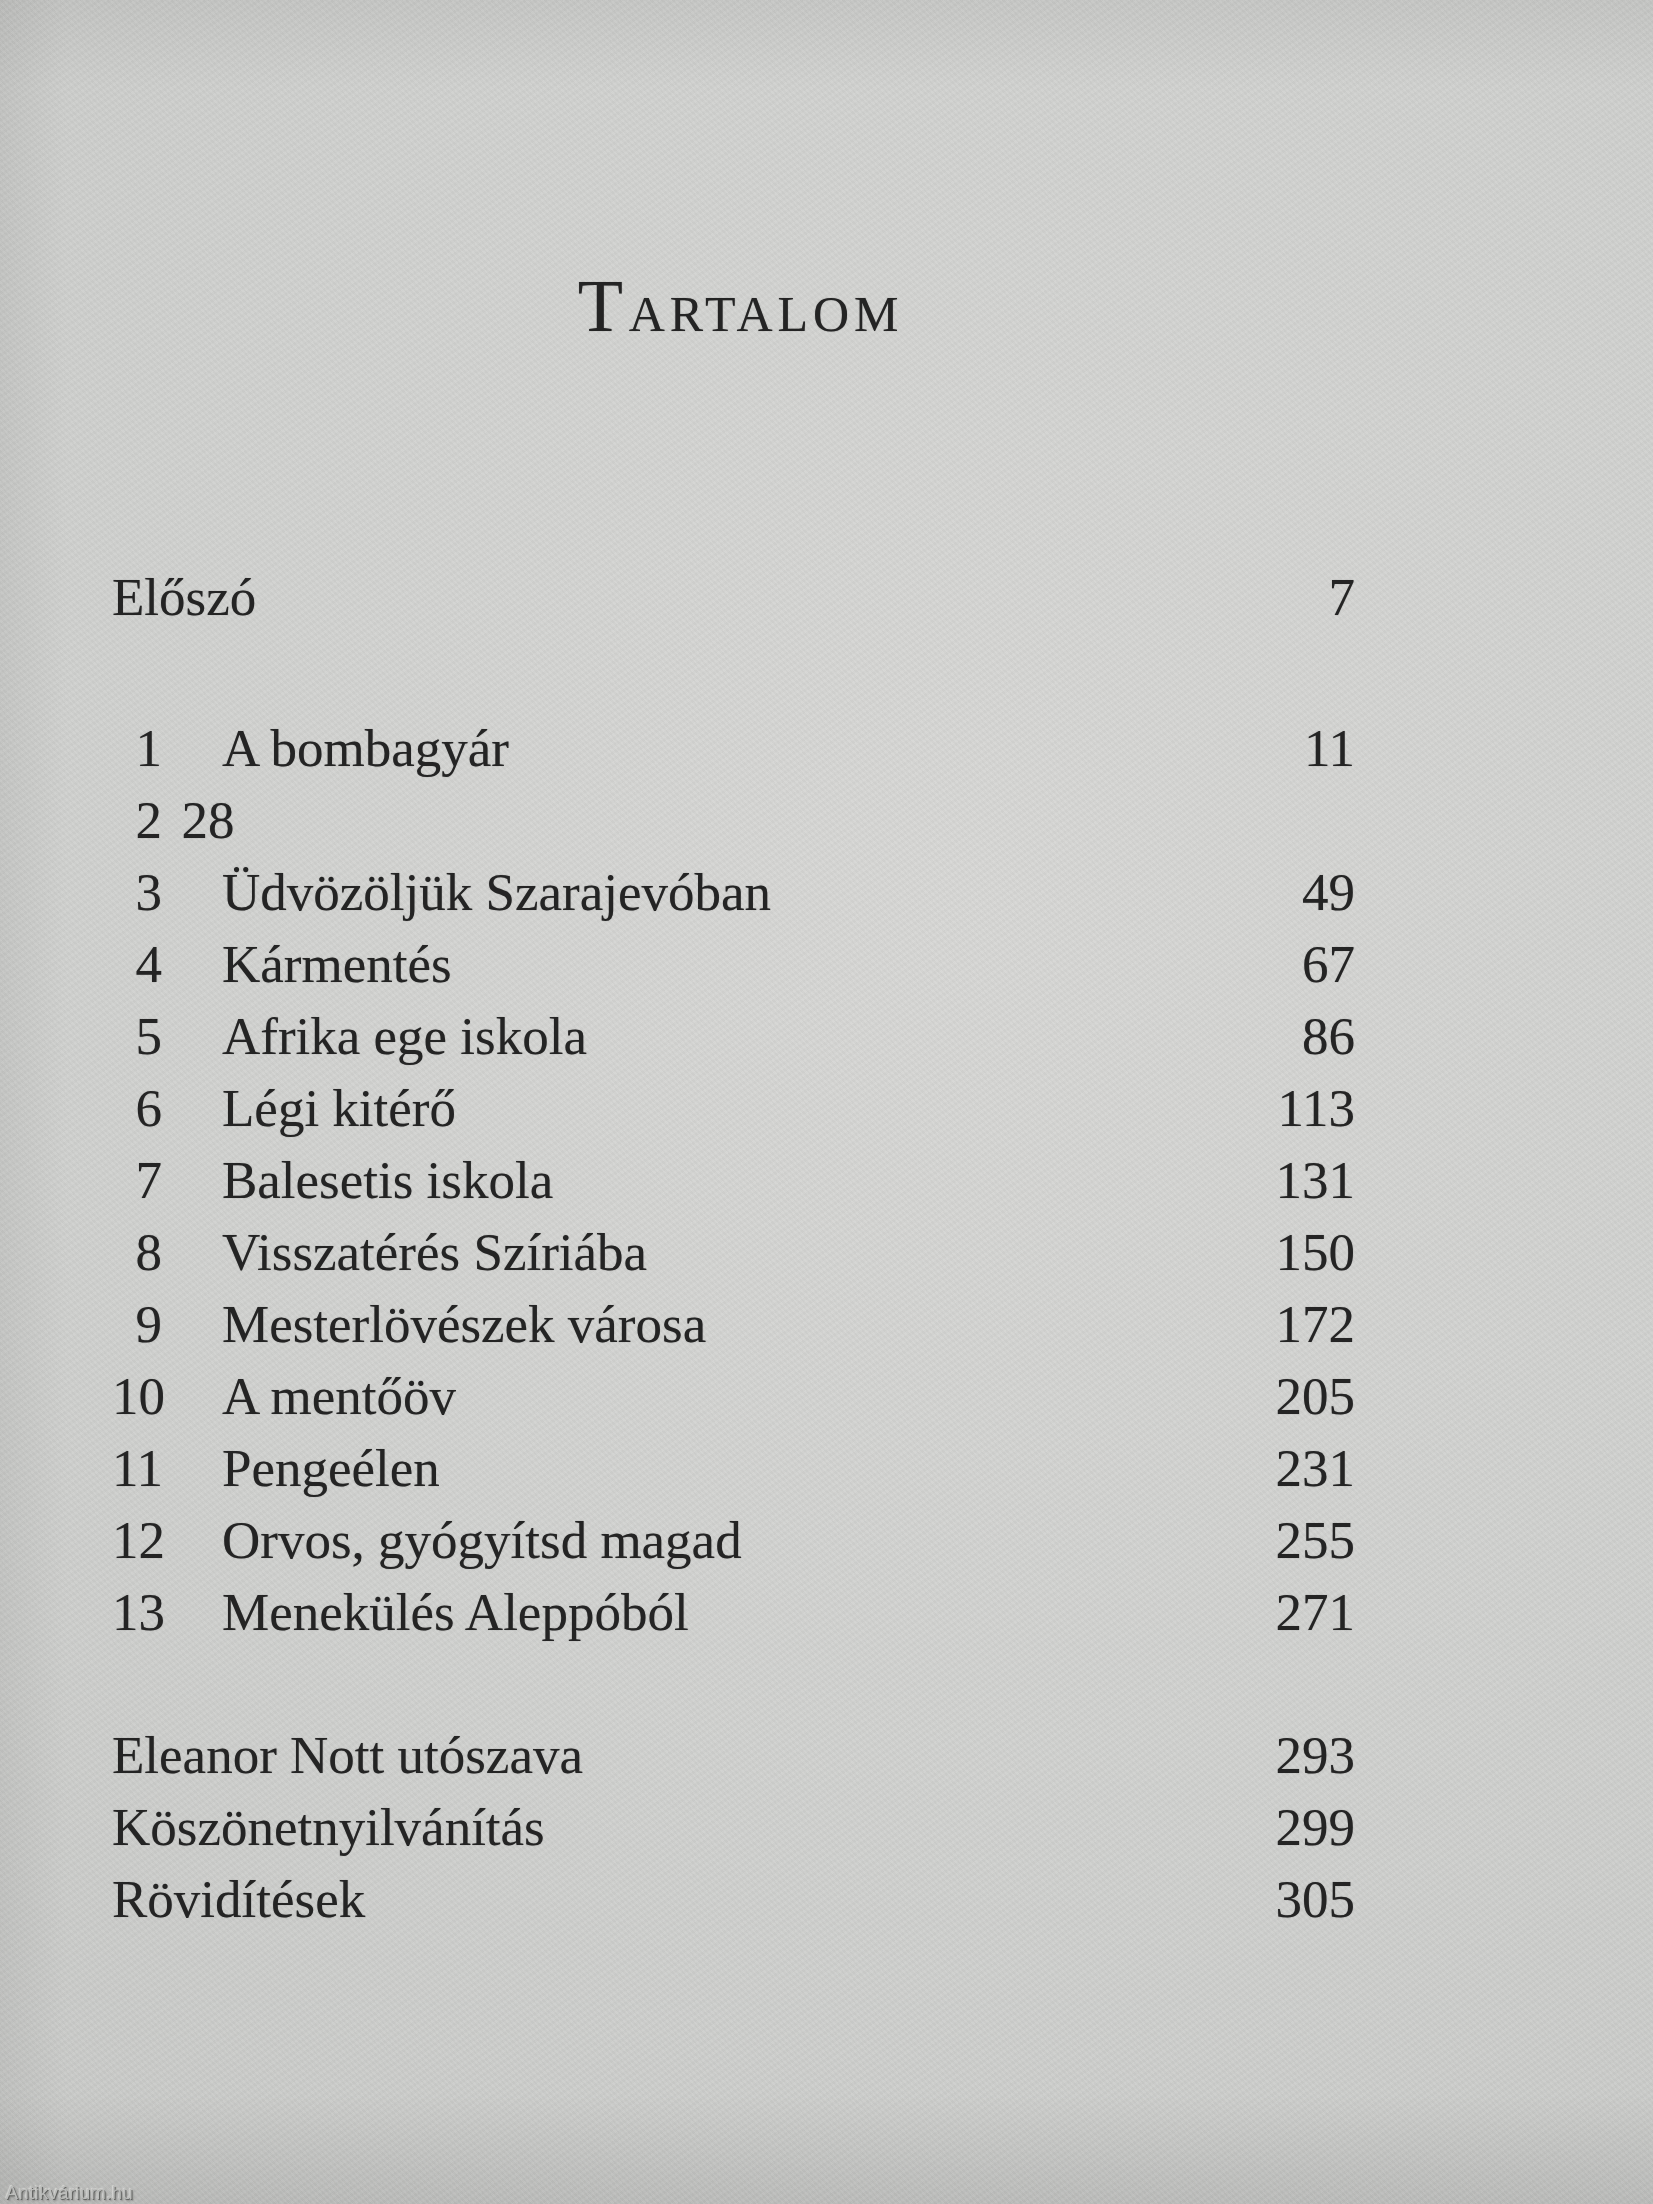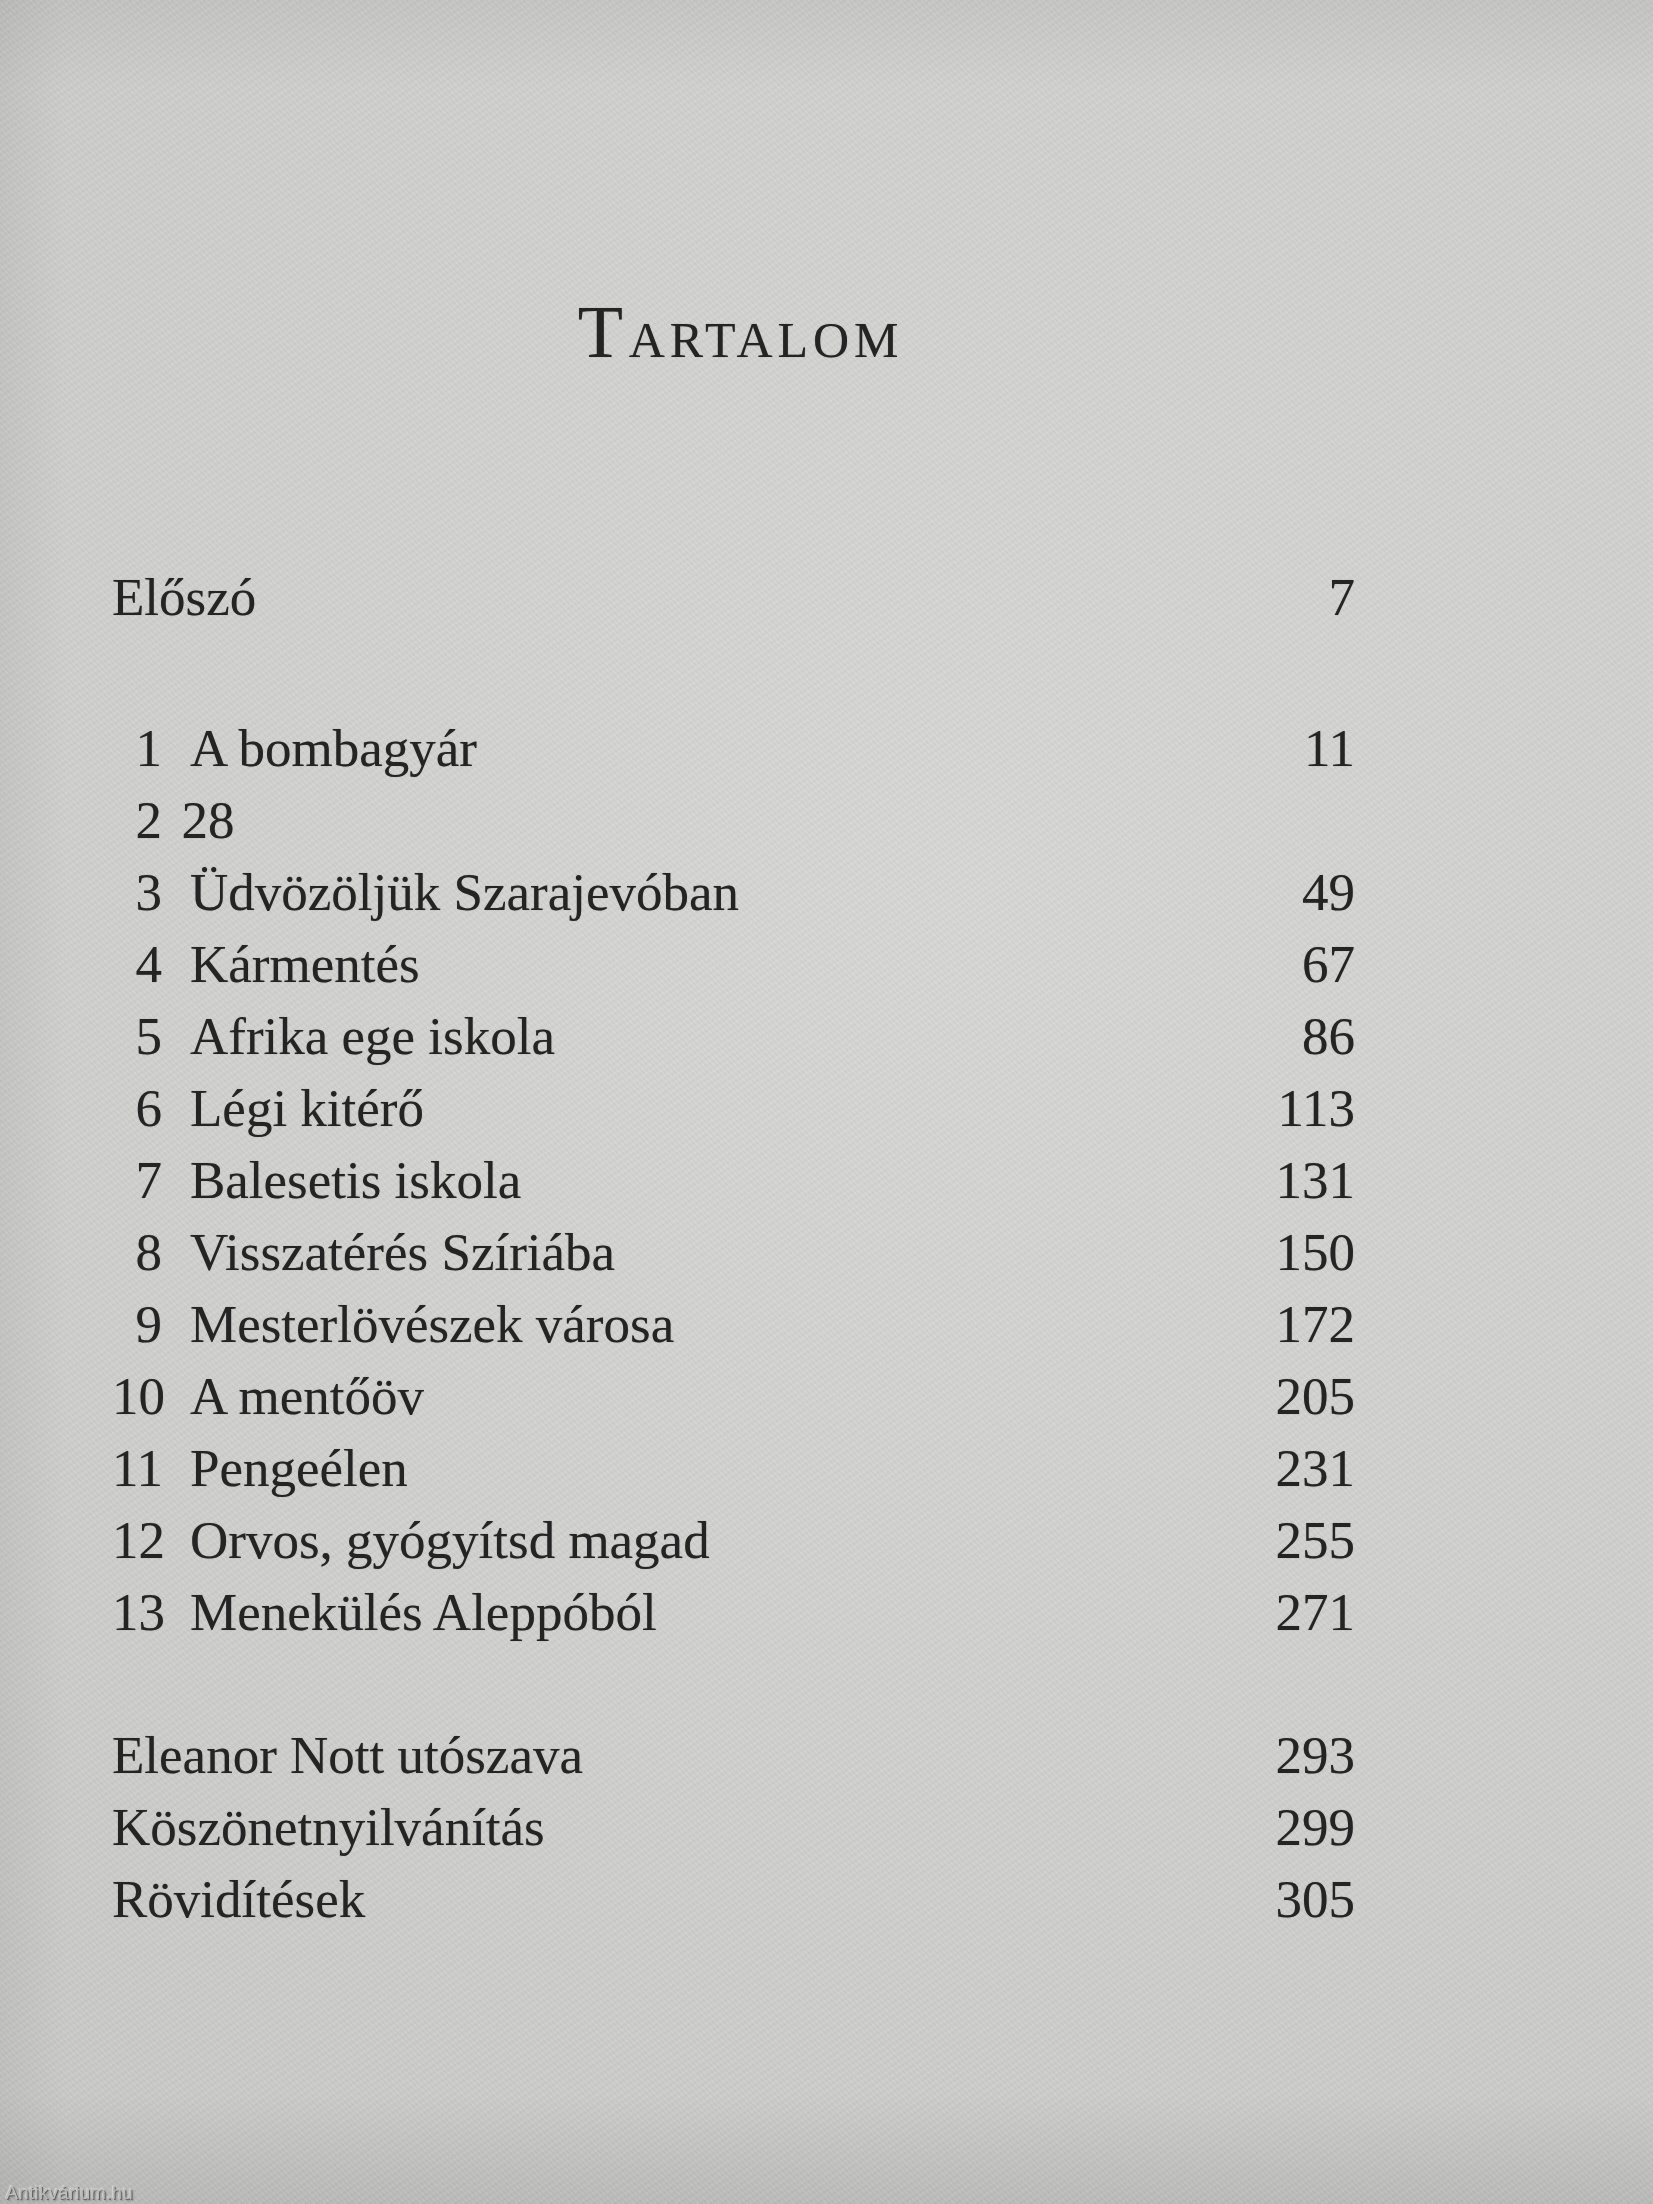--- a/index.html
+++ b/index.html
@@ -36,21 +36,20 @@
   .toc-title{
     position:absolute;
     top:264px; left:0; right:173px;
     text-align:center;
     font-weight:400;
     font-size:50px;
     letter-spacing:4.9px;
     text-transform:uppercase;
     color:var(--ink);
     text-shadow:0 0 1px rgba(36,36,36,0.45);
-    margin-top:26px;
   }
   .toc-title::first-letter{
     font-size:74px;
     letter-spacing:5.8px;
   }
 
   .toc-list{
     position:absolute;
     left:112px; top:561px; width:1243px;
     font-size:53px;
@@ -61,21 +60,21 @@
     align-items:baseline;
     height:72px;
     line-height:72px;
     white-space:nowrap;
   }
   .row .num{
     flex:none;
     width:50px;
     text-align:right;
   }
-  .row.chapter .label{margin-left:28px;}
+  .row.chapter .label{margin-left:60px;}
   .row .label{
     flex:1 1 auto;
     text-align:left;
     overflow:hidden;
   }
   .row .pagenum{
     flex:none;
     text-align:right;
     margin-left:19.4px;
   }

